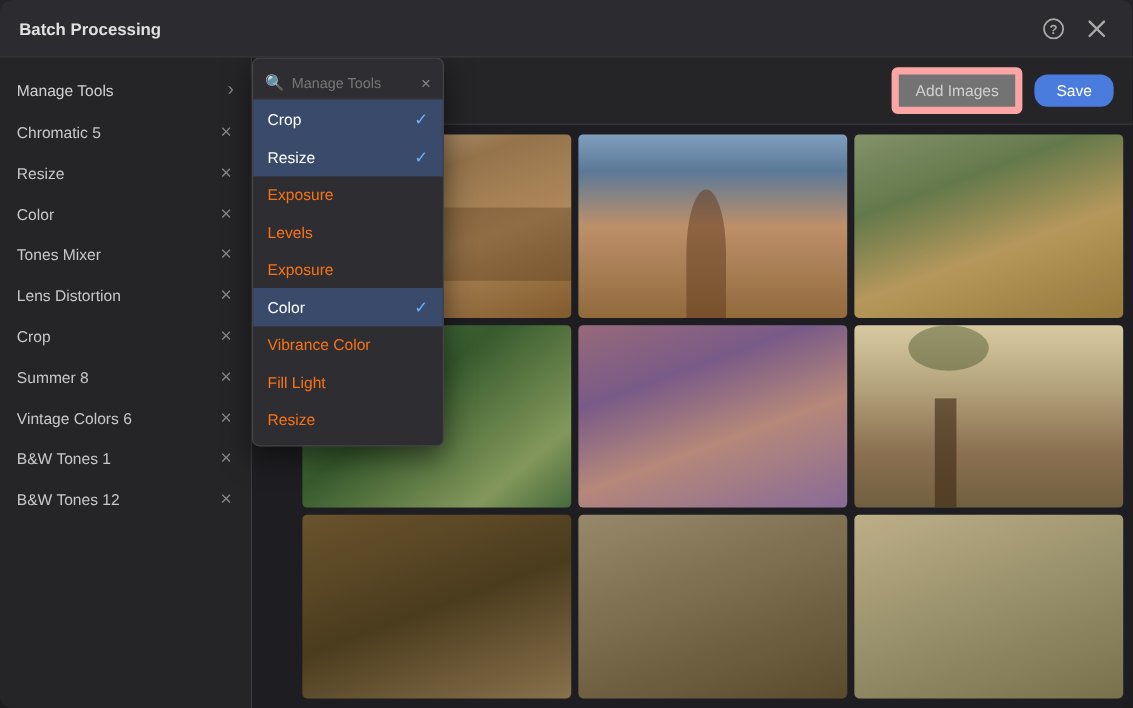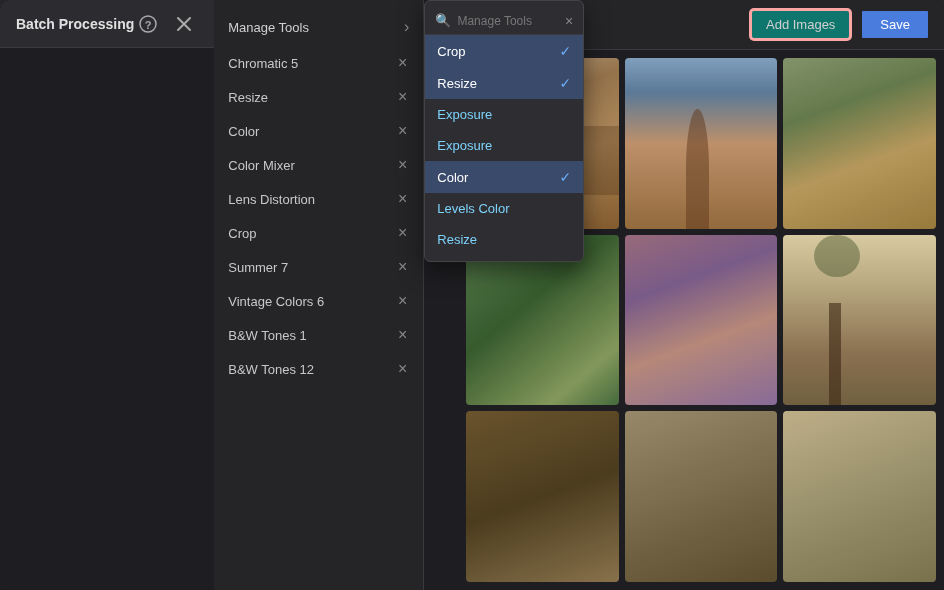--- a/index.html
+++ b/index.html
@@ -14,21 +14,21 @@
 
     .modal-overlay {
       position: relative;
       width: 944px;
       height: 590px;
       background: #1e1e22;
       border-radius: 10px;
       box-shadow: 0 20px 60px rgba(0,0,0,0.7);
       overflow: hidden;
       display: flex;
-      flex-direction: row;
+      flex-direction: column;
     }
 
     
     .title-bar {
       display: flex;
       align-items: center;
       justify-content: space-between;
       padding: 0 16px;
       height: 48px;
       background: #2c2c30;
@@ -87,21 +87,20 @@
       padding: 10px 14px;
       cursor: pointer;
       color: #d0d0d0;
       font-size: 13px;
       font-weight: 500;
     }
     .chevron-right { font-size: 16px; color: #888; }
 
     .sidebar-item {
       display: flex;
-      align-items: center;
       justify-content: space-between;
       padding: 9px 14px;
       cursor: pointer;
       color: #c8c8c8;
       font-size: 13px;
     }
     .remove-btn {
       color: #888;
       font-size: 16px;
       line-height: 1;
@@ -151,21 +150,21 @@
       border: none;
       line-height: 1;
     }
 
     .dropdown-item {
       display: flex;
       align-items: center;
       justify-content: space-between;
       padding: 8px 12px;
       cursor: pointer;
-      color: #7dd3fc;
+      color: #f97316;
       font-size: 13px;
     }
     .dropdown-item.selected {
       background: #3a4a6a;
       color: #fff;
     }
     .check-icon { color: #6ab0ff; font-size: 14px; }
 
     
     .main-content {
@@ -180,33 +179,33 @@
       align-items: center;
       justify-content: flex-end;
       padding: 8px 16px;
       gap: 10px;
       background: #252528;
       border-bottom: 1px solid #3a3a3e;
       flex-shrink: 0;
     }
 
     .btn-add-images {
-      background: #0f766e;
-      border: 3px solid #fca5a5;
+      background: #737373;
+      border: 6px solid #fca5a5;
       border-radius: 5px;
       color: #d0d0d0;
       font-size: 13px;
       padding: 6px 14px;
       cursor: pointer;
     }
 
     .btn-save {
       background: #4a7cde;
       border: none;
-      border-radius: 1px;
+      border-radius: 11px;
       color: #fff;
       font-size: 13px;
       padding: 6px 18px;
       cursor: pointer;
       font-weight: 500;
     }
 
     
     .image-grid {
       flex: 1;
@@ -353,33 +352,33 @@
   </div>
           <div class="sidebar-item">
     <span>Resize</span>
     <button class="remove-btn">×</button>
   </div>
           <div class="sidebar-item">
     <span>Color</span>
     <button class="remove-btn">×</button>
   </div>
           <div class="sidebar-item">
-    <span>Color Mixer</span>
+    <span>Tones Mixer</span>
     <button class="remove-btn">×</button>
   </div>
           <div class="sidebar-item">
     <span>Lens Distortion</span>
     <button class="remove-btn">×</button>
   </div>
           <div class="sidebar-item">
     <span>Crop</span>
     <button class="remove-btn">×</button>
   </div>
           <div class="sidebar-item">
-    <span>Summer 7</span>
+    <span>Summer 8</span>
     <button class="remove-btn">×</button>
   </div>
           <div class="sidebar-item">
     <span>Vintage Colors 6</span>
     <button class="remove-btn">×</button>
   </div>
           <div class="sidebar-item">
     <span>B&amp;W Tones 1</span>
     <button class="remove-btn">×</button>
   </div>
@@ -403,29 +402,37 @@
   </div>
           <div class="dropdown-item selected">
     <span>Resize</span>
     <span class="check-icon">✓</span>
   </div>
           <div class="dropdown-item">
     <span>Exposure</span>
 
   </div>
           <div class="dropdown-item">
+    <span>Levels</span>
+
+  </div>
+          <div class="dropdown-item">
     <span>Exposure</span>
 
   </div>
           <div class="dropdown-item selected">
     <span>Color</span>
     <span class="check-icon">✓</span>
   </div>
           <div class="dropdown-item">
-    <span>Levels Color</span>
+    <span>Vibrance Color</span>
+
+  </div>
+          <div class="dropdown-item">
+    <span>Fill Light</span>
 
   </div>
           <div class="dropdown-item">
     <span>Resize</span>
 
   </div>
         </div>
     </div>
 
     <div class="main-content">

